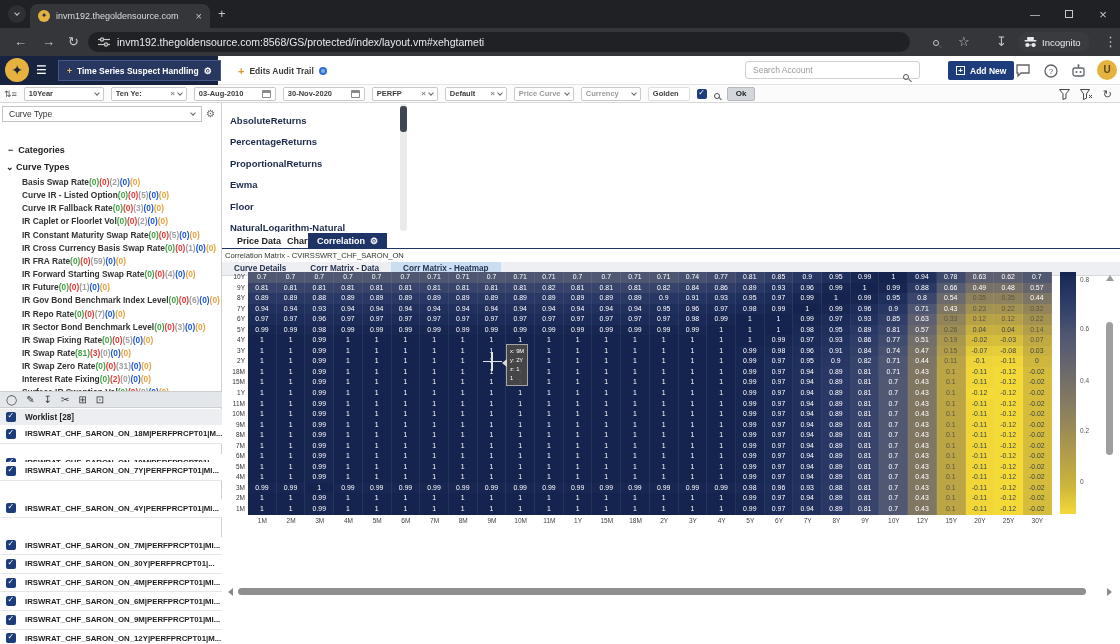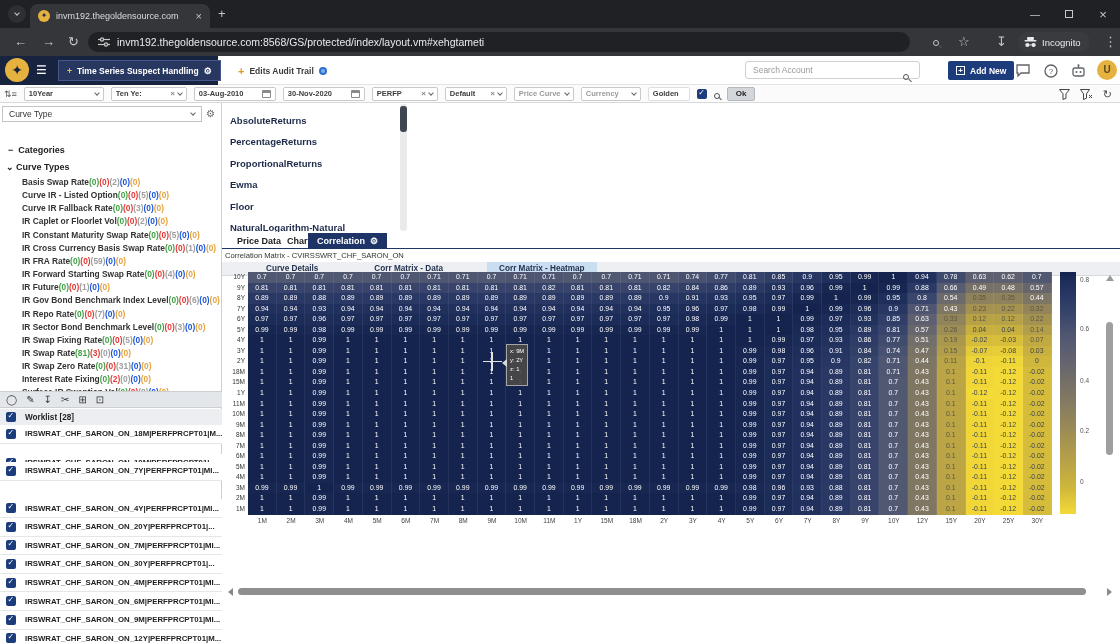--- a/index.html
+++ b/index.html
@@ -82,21 +82,21 @@
   #methods { position:absolute; left:6px; top:0; width:170px; height:129px; overflow:hidden; }
   .method { position:absolute; left:2px; font-size:9.5px; font-weight:bold; color:#1c2a4a; white-space:nowrap; }
   #methods-sb { position:absolute; left:178px; top:1px; width:7px; height:127px; background:#e8eaec; border-radius:3px; }
   #methods-sb .thumb { position:absolute; left:0; top:2px; width:7px; height:26px; background:#3f4652; border-radius:3px; }
 
   #maintabs { position:absolute; left:0; top:129px; width:898px; height:17px; border-bottom:1px solid #1e3467; }
   .mtab { position:absolute; top:1px; height:16px; font-size:9px; font-weight:bold; color:#222; display:flex; align-items:center; gap:5px; padding:0 9px; }
   .mtab.active { background:#1e3467; color:#fff; }
   #corr-title { position:absolute; left:3px; top:148px; font-size:7.6px; color:#333; }
   #subtabs { position:absolute; left:0; top:159px; width:898px; height:14px; background:#edeff2; border-bottom:1px solid #d8dbde; display:flex; align-items:center; }
-  .stab { height:14px; display:flex; align-items:center; font-size:8.2px; font-weight:bold; color:#24324f; padding:0 12px;margin-left:32px; }
+  .stab { height:14px; display:flex; align-items:center; font-size:8.2px; font-weight:bold; color:#24324f; padding:0 12px; }
   .stab.active { background:#c9def1; }
 
   #heatmap { position:absolute; left:0; top:169px; }
   .hm-row { display:flex; height:10.55px; }
   .hm-ylab { width:26px; font-size:6.5px; color:#333; text-align:right; padding-right:3px; line-height:10.55px; flex:0 0 auto; }
   .hm-cell { width:28.71px; font-size:6.9px; text-align:center; line-height:10.55px; flex:0 0 auto; border-right:0.5px solid rgba(255,255,255,0.07); overflow:hidden; }
   #hm-xaxis { display:flex; margin-left:26px; }
   #hm-xaxis span { width:28.71px; font-size:6.5px; color:#444; text-align:center; flex:0 0 auto; padding-top:2px; }
   #colorbar { position:absolute; left:838px; top:169px; width:16px; height:242px; }
   .cbar-tick { position:absolute; left:20px; font-size:6.5px; color:#555; }
@@ -320,24 +320,20 @@
           <span class="txt">IRSWRAT_CHF_SARON_ON_10M|PERFPRCPT01|...</span>
         </div>
         <div class="wl-row" style="top: 37.2px;">
           <span class="cb"></span>
           <span class="txt">IRSWRAT_CHF_SARON_ON_7Y|PERFPRCPT01|MI...</span>
         </div>
         <div class="wl-row" style="top: 74.4px;">
           <span class="cb"></span>
           <span class="txt">IRSWRAT_CHF_SARON_ON_4Y|PERFPRCPT01|MI...</span>
         </div>
-        <div class="wl-row" style="top: 93px;">
-          <span class="cb"></span>
-          <span class="txt">IRSWRAT_CHF_SARON_ON_20Y|PERFPRCPT01|...</span>
-        </div>
         <div class="wl-row" style="top: 111.6px;">
           <span class="cb"></span>
           <span class="txt">IRSWRAT_CHF_SARON_ON_7M|PERFPRCPT01|MI...</span>
         </div>
         <div class="wl-row" style="top: 130.2px;">
           <span class="cb"></span>
           <span class="txt">IRSWRAT_CHF_SARON_ON_30Y|PERFPRCPT01|...</span>
         </div>
         <div class="wl-row" style="top: 148.8px;">
           <span class="cb"></span>

